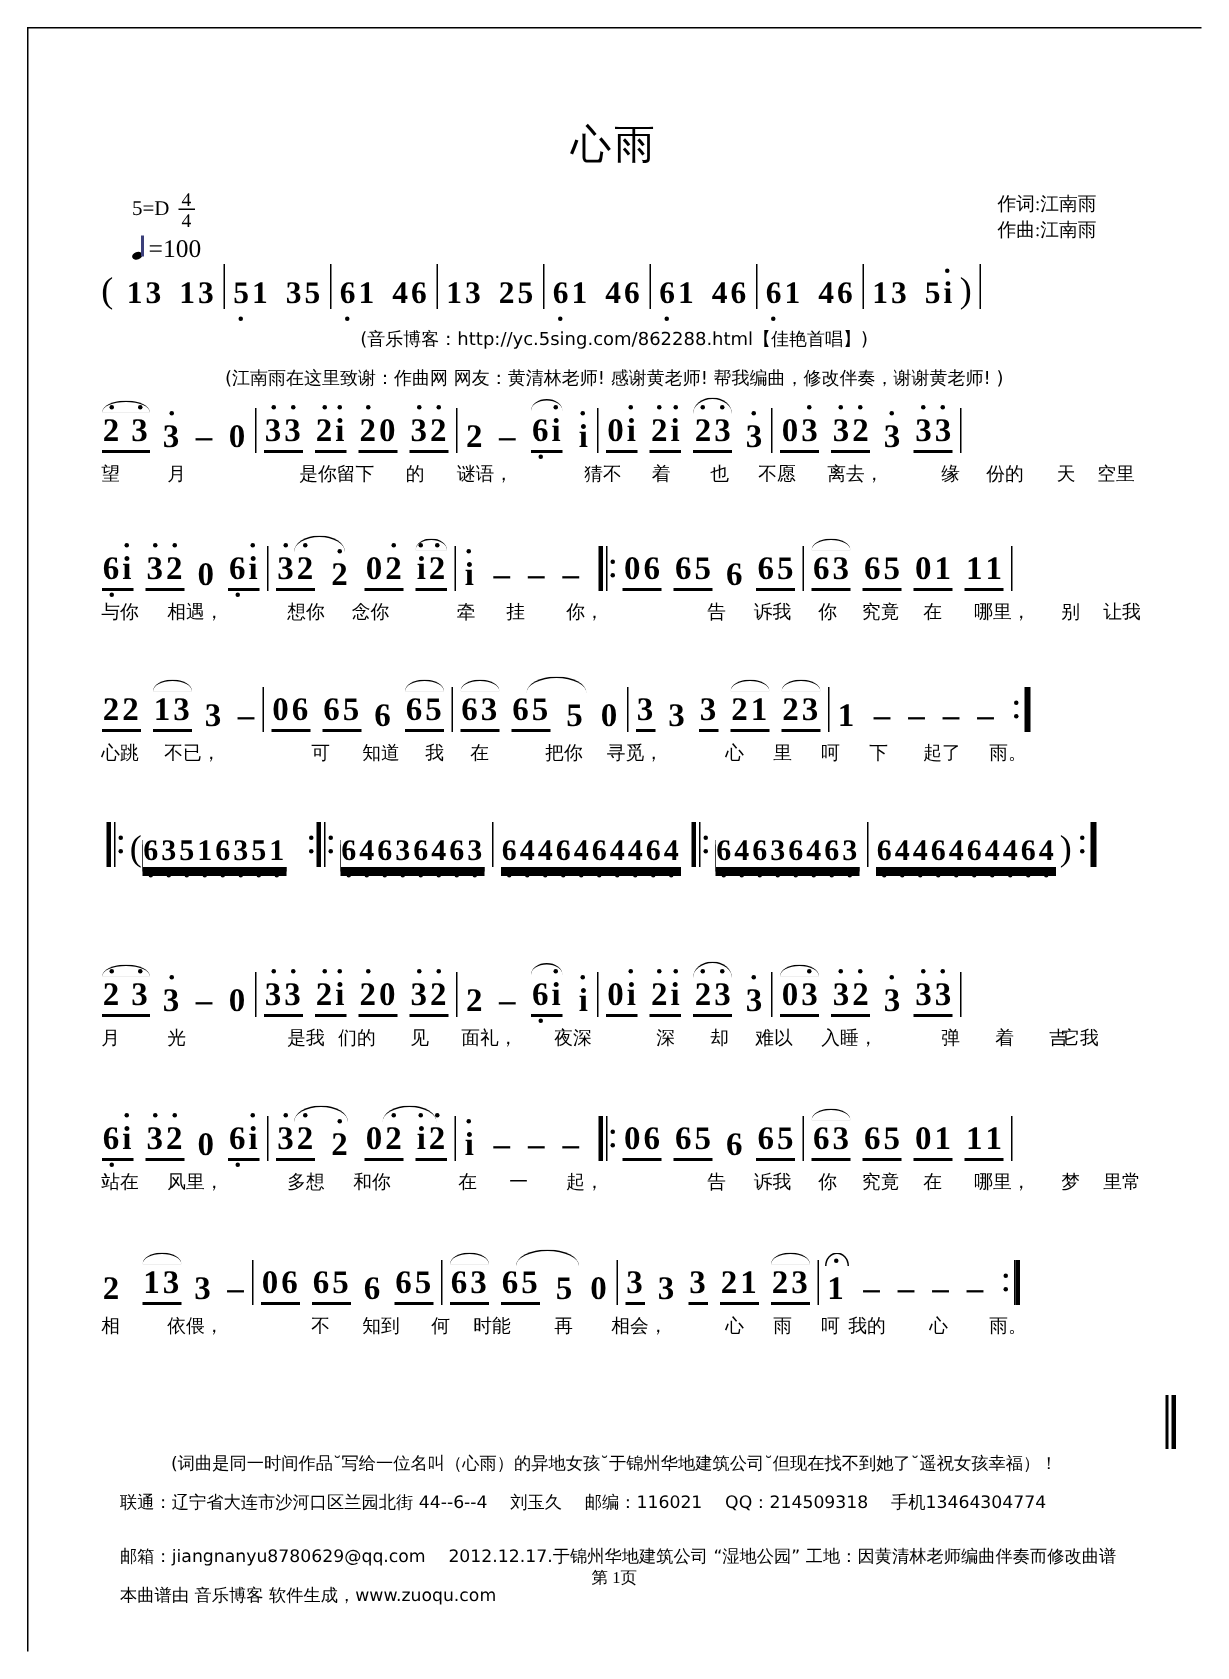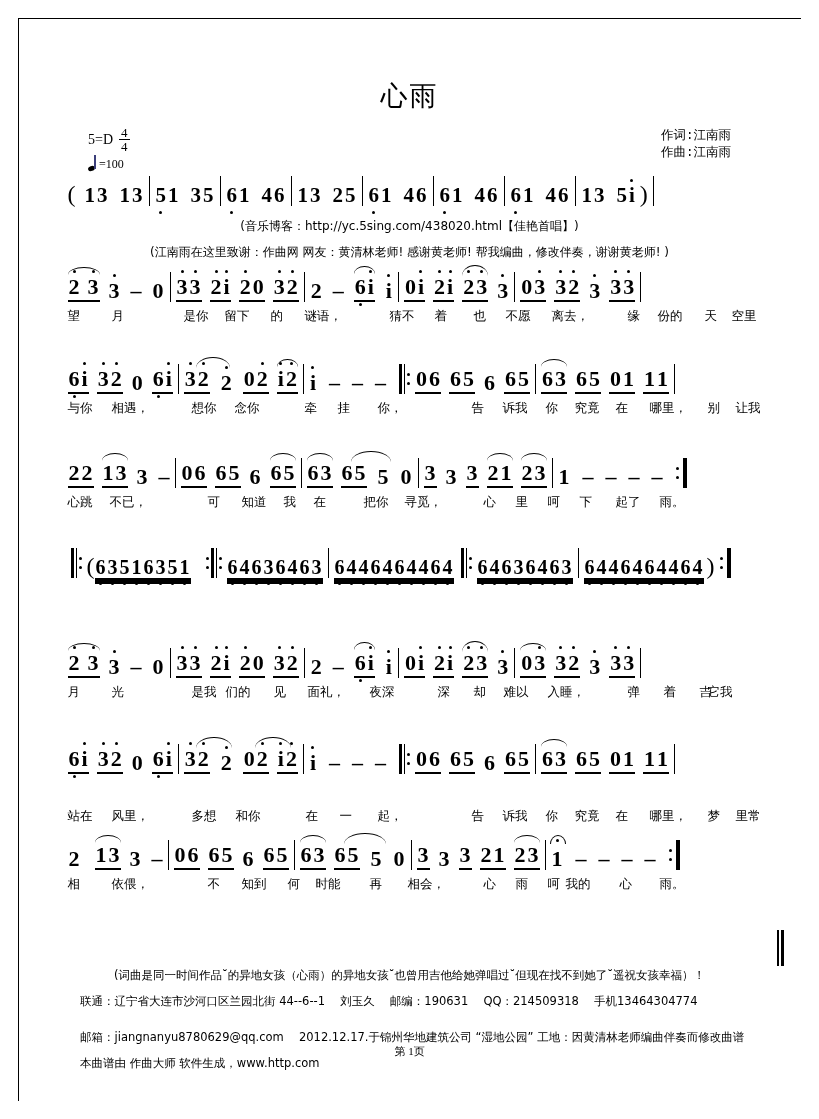--- a/index.html
+++ b/index.html
@@ -33,35 +33,35 @@
   
   .keyblock {
     position:absolute; left:88px; top:126px;
     font-size:14px;
     font-family:"Liberation Serif",serif;
   }
   .keyblock .row1 { display:flex; align-items:center; gap:6px; }
   .frac { display:inline-block; text-align:center; line-height:1.0; font-size:13px; }
   .frac .num { display:block; border-bottom:1px solid #000; padding:0 2px; }
   .frac .den { display:block; padding:0 2px; }
-  .tempo { margin-top:3px; display:flex; align-items:center; gap:2px; font-size:12px;}
+  .tempo { margin-top:3px; display:flex; align-items:center; gap:2px; font-size:17px;}
   .qnote { position:relative; display:inline-block; width:9px; height:16px; }
   .qnote i {
     position:absolute; left:0; bottom:1px; width:7px; height:5px;
     background:#000; border-radius:50%; transform:rotate(-20deg);
   }
   .qnote b {
     position:absolute; left:6px; bottom:3px; width:1.6px; height:14px; background:#3b3f7a;
   }
 
   
   .credits {
     position:absolute; right:88px; top:128px;
     text-align:left; font-size:12.5px; line-height:17px;
-    font-family:Liberation Mono, monospace;
+    font-family:Liberation Serif, serif;
   }
 
   
   .staff {
     position:absolute; left:0; width:819px;
   }
   .staff-inner {
     margin:0 auto; width:700px; position:relative;
     display:flex; align-items:flex-end;
     font-family:"Liberation Serif","DejaVu Serif",serif;
@@ -254,21 +254,21 @@
           <span class="n">5</span>
           <span class="n dot-hi">i</span>
       </span>
       <span class="sp" style="width:4px"></span>
       <span class="paren">)</span>
       <span class="bar"></span>
     </div>
   </div>
 </div>
 
-<div class="infoline" style="top:218px">(音乐博客：http://yc.5sing.com/438020.html【佳艳首唱】)</div>
+<div class="infoline" style="top:218px">(音乐博客：http://yc.5sing.com/862288.html【佳艳首唱】)</div>
 <div class="infoline" style="top:244px">(江南雨在这里致谢：作曲网 网友：黄清林老师! 感谢黄老师! 帮我编曲，修改伴奏，谢谢黄老师! )</div>
 
 <div class="staff" style="top:272px">
   <div class="staff-inner" style="padding-left:8px">
     <div class="notes">
       <span class="grp u1">
           <span class="slur slur-sm"></span>
           <span class="n dot-hi">2</span>
           <span class="sp" style="width:6px"></span>
           <span class="n dot-hi">3</span>
@@ -351,21 +351,21 @@
           <span class="n dot-hi">3</span>
         </span>
       <span class="bar"></span>
     </div>
   </div>
 </div>
 <div class="lyrics" style="top:308px">
   <div class="lyrics-inner">
     <span class="ly" style="left:8px">望</span>
     <span class="ly" style="left:52px">月</span>
-    <span class="ly" style="left:124px">是你</span>
+    <span class="ly" style="left:140px">是你</span>
     <span class="ly" style="left:165px">留下</span>
     <span class="ly" style="left:211px">的</span>
     <span class="ly" style="left:245px">谜语，</span>
     <span class="ly" style="left:330px">猜不</span>
     <span class="ly" style="left:375px">着</span>
     <span class="ly" style="left:414px">也</span>
     <span class="ly" style="left:446px">不愿</span>
     <span class="ly" style="left:492px">离去，</span>
     <span class="ly" style="left:568px">缘</span>
     <span class="ly" style="left:598px">份的</span>
@@ -892,21 +892,21 @@
         </span>
       <span class="sp" style="width:8px"></span>
       <span class="grp u1">
           <span class="n">1</span>
           <span class="n">1</span>
         </span>
       <span class="bar"></span>
     </div>
   </div>
 </div>
-<div class="lyrics" style="top:808px">
+<div class="lyrics" style="top:780px">
   <div class="lyrics-inner">
     <span class="ly" style="left:8px">站在</span>
     <span class="ly" style="left:52px">风里，</span>
     <span class="ly" style="left:132px">多想</span>
     <span class="ly" style="left:176px">和你</span>
     <span class="ly" style="left:246px">在</span>
     <span class="ly" style="left:280px">一</span>
     <span class="ly" style="left:318px">起，</span>
     <span class="ly" style="left:412px">告</span>
     <span class="ly" style="left:443px">诉我</span>
@@ -1023,17 +1023,17 @@
     <span class="ly" style="left:560px">心</span>
     <span class="ly" style="left:600px">雨。</span>
   </div>
 </div>
 
 <div class="endbar" style="top:930px">
   <div class="t1"></div>
     <div class="t2"></div>
 </div>
 
-<div class="footer footer-c" style="top:968px">(词曲是同一时间作品˘的异地女孩（心雨）的异地女孩˘也曾用吉他给她弹唱过˘但现在找不到她了˘遥祝女孩幸福）！</div>
-<div class="footer footer-l" style="top:994px">联通：辽宁省大连市沙河口区兰园北街 44--6--1　 刘玉久　 邮编：190631　 QQ：214509318　 手机13464304774</div>
+<div class="footer footer-c" style="top:968px">(词曲是同一时间作品˘写给一位名叫（心雨）的异地女孩˘于锦州华地建筑公司˘但现在找不到她了˘遥祝女孩幸福）！</div>
+<div class="footer footer-l" style="top:994px">联通：辽宁省大连市沙河口区兰园北街 44--6--4　 刘玉久　 邮编：116021　 QQ：214509318　 手机13464304774</div>
 <div class="footer footer-l" style="top:1030px">邮箱：jiangnanyu8780629@qq.com　 2012.12.17.于锦州华地建筑公司 “湿地公园” 工地：因黄清林老师编曲伴奏而修改曲谱</div>
 <div class="pageno" style="top:1044px">第 1页</div>
-<div class="footer footer-l" style="top:1056px"> 本曲谱由 作曲大师 软件生成，www.http.com</div>
+<div class="footer footer-l" style="top:1056px"> 本曲谱由 音乐博客 软件生成，www.zuoqu.com</div>
 
 </body></html>

